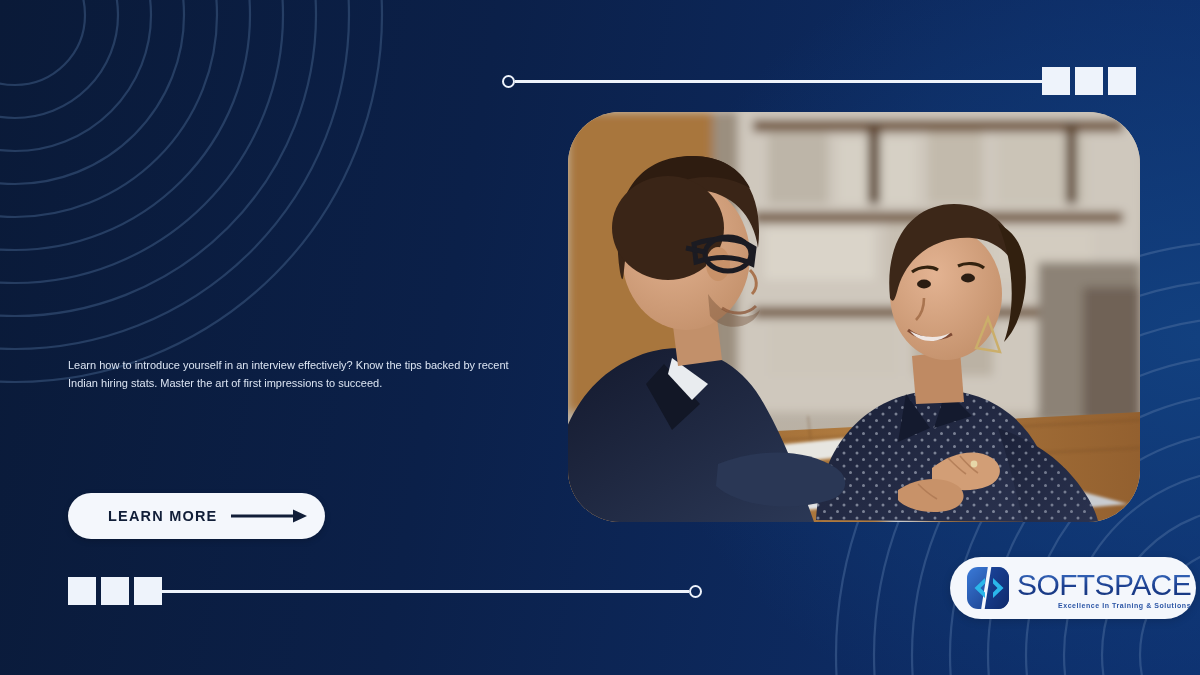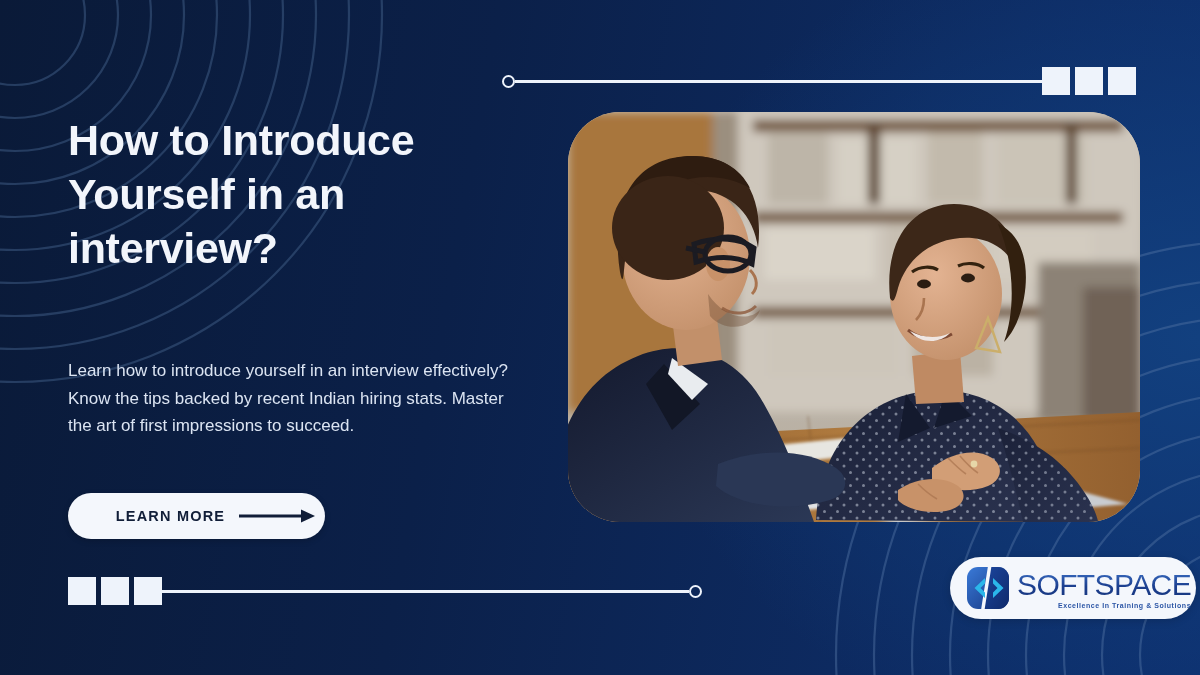--- a/index.html
+++ b/index.html
@@ -48,34 +48,33 @@
     position:absolute; left:68px; top:113px;
     width:430px;
     font-size:43px; line-height:1.26;
     font-weight:bold;
     color:#f2f5fb;
     letter-spacing:-0.3px;
   }
   .subcopy {
     position:absolute; left:68px; top:357px;
     width:450px;
-    font-size:17px; line-height:1.62;
+    font-size:11px; line-height:1.62;
     color:#dbe4f2;
   }
 
   
   .cta {
     position:absolute; left:68px; top:493px;
     width:257px; height:46px;
     background:#f4f7fc;
     border-radius:23px;
     display:flex; align-items:center;
     cursor:pointer;
     box-shadow:0 2px 6px rgba(0,0,0,.18);
-    justify-content:center;
   }
   .cta-label {
     margin-left:40px;
     font-size:14.5px; font-weight:bold;
     letter-spacing:1.2px;
     color:#111e38;
     white-space:nowrap;
   }
   .cta-arrow { margin-left:14px; display:block; }
 
@@ -154,21 +153,20 @@
   <div class="rail rail-top">
     <span class="rail-dot"></span>
     <span class="rail-line top"></span>
     <span class="rail-squares">
       <i></i>
       <i></i>
       <i></i>
     </span>
   </div>
 
-  <h1 class="headline">How to Introduce Yourself in an interview?</h1>
 
   <p class="subcopy">Learn how to introduce yourself in an interview effectively? Know the tips backed by recent Indian hiring stats. Master the art of first impressions to succeed.</p>
 
   <div class="cta">
     <span class="cta-label">LEARN MORE</span>
     <svg class="cta-arrow" width="78" height="16" viewBox="0 0 78 16" fill="none">
       <path d="M0 8 H64" stroke="#111e38" stroke-width="3"></path>
       <path d="M62 1.5 L76 8 L62 14.5 Z" fill="#111e38"></path>
     </svg>
   </div>

